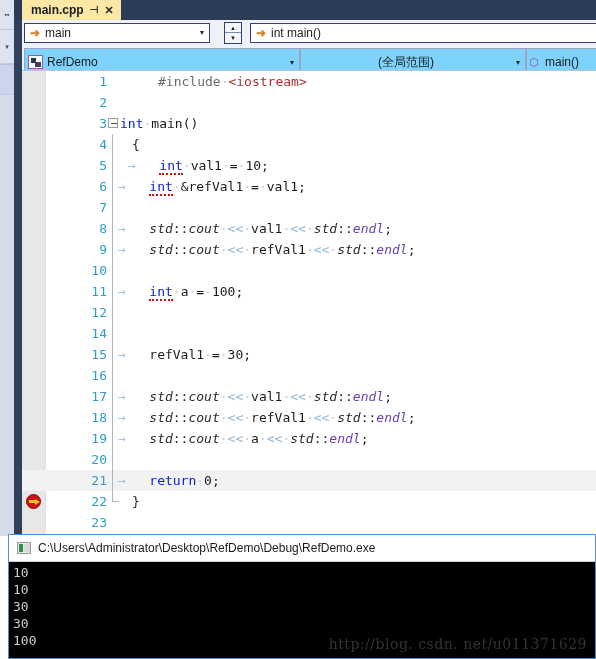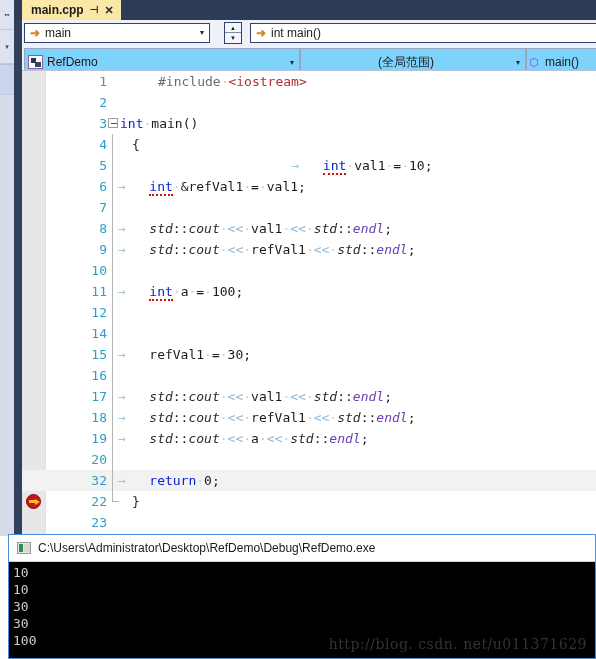--- a/index.html
+++ b/index.html
@@ -302,21 +302,21 @@
           <div class="codetext" style="left: 98px;"><span class="kw">int</span><span class="ws">·</span><span class="ident">main</span><span class="op">()</span></div>
         </div>
         <div class="row">
           <div class="vguide"></div>
           <div class="lineno">4</div>
           <div class="codetext" style="left: 110px;"><span class="brace">{</span></div>
         </div>
         <div class="row">
           <div class="vguide"></div>
           <div class="lineno">5</div>
-          <div class="codetext" style="left: 106px; text-align: center;"><span class="tabarrow">→</span>   <span class="kw-err">int</span><span class="ws">·</span><span class="ident">val</span><span class="num">1</span><span class="ws">·</span><span class="op">=</span><span class="ws">·</span><span class="num">10</span><span class="op">;</span></div>
+          <div class="codetext" style="left: 106px;"><span class="tabarrow">→</span>   <span class="kw-err">int</span><span class="ws">·</span><span class="ident">val</span><span class="num">1</span><span class="ws">·</span><span class="op">=</span><span class="ws">·</span><span class="num">10</span><span class="op">;</span></div>
         </div>
         <div class="row">
           <div class="vguide"></div>
           <div class="lineno">6</div>
           <div class="codetext" style="left: 96px;"><span class="tabarrow">→</span>   <span class="kw-err">int</span><span class="ws">·</span><span class="op">&amp;</span><span class="ident">refVal</span><span class="num">1</span><span class="ws">·</span><span class="op">=</span><span class="ws">·</span><span class="ident">val</span><span class="num">1</span><span class="op">;</span></div>
         </div>
         <div class="row">
           <div class="vguide"></div>
           <div class="lineno">7</div>
           <div class="codetext" style="left: 110px;"></div>
@@ -376,21 +376,21 @@
           <div class="lineno">19</div>
           <div class="codetext" style="left: 96px;"><span class="tabarrow">→</span>   <span class="ns">std</span><span class="op">::</span><span class="stdid">cout</span><span class="ws">·</span><span class="shift">&lt;&lt;</span><span class="ws">·</span><span class="ident">a</span><span class="ws">·</span><span class="shift">&lt;&lt;</span><span class="ws">·</span><span class="ns">std</span><span class="op">::</span><span class="endl">endl</span><span class="op">;</span></div>
         </div>
         <div class="row">
           <div class="vguide"></div>
           <div class="lineno">20</div>
           <div class="codetext" style="left: 110px;"></div>
         </div>
         <div class="row cur">
           <div class="vguide"></div>
-          <div class="lineno">32</div>
+          <div class="lineno">21</div>
           <div class="codetext" style="left: 96px;"><span class="tabarrow">→</span>   <span class="kw">return</span><span class="ws">·</span><span class="num">0</span><span class="op">;</span></div>
         </div>
         <div class="row">
           <div class="vguide-end"></div>
           <div class="vguide-foot"></div>
           <div class="lineno">22</div>
           <div class="codetext" style="left: 110px;"><span class="brace">}</span></div>
         </div>
         <div class="row">
           <div class="lineno">23</div>

